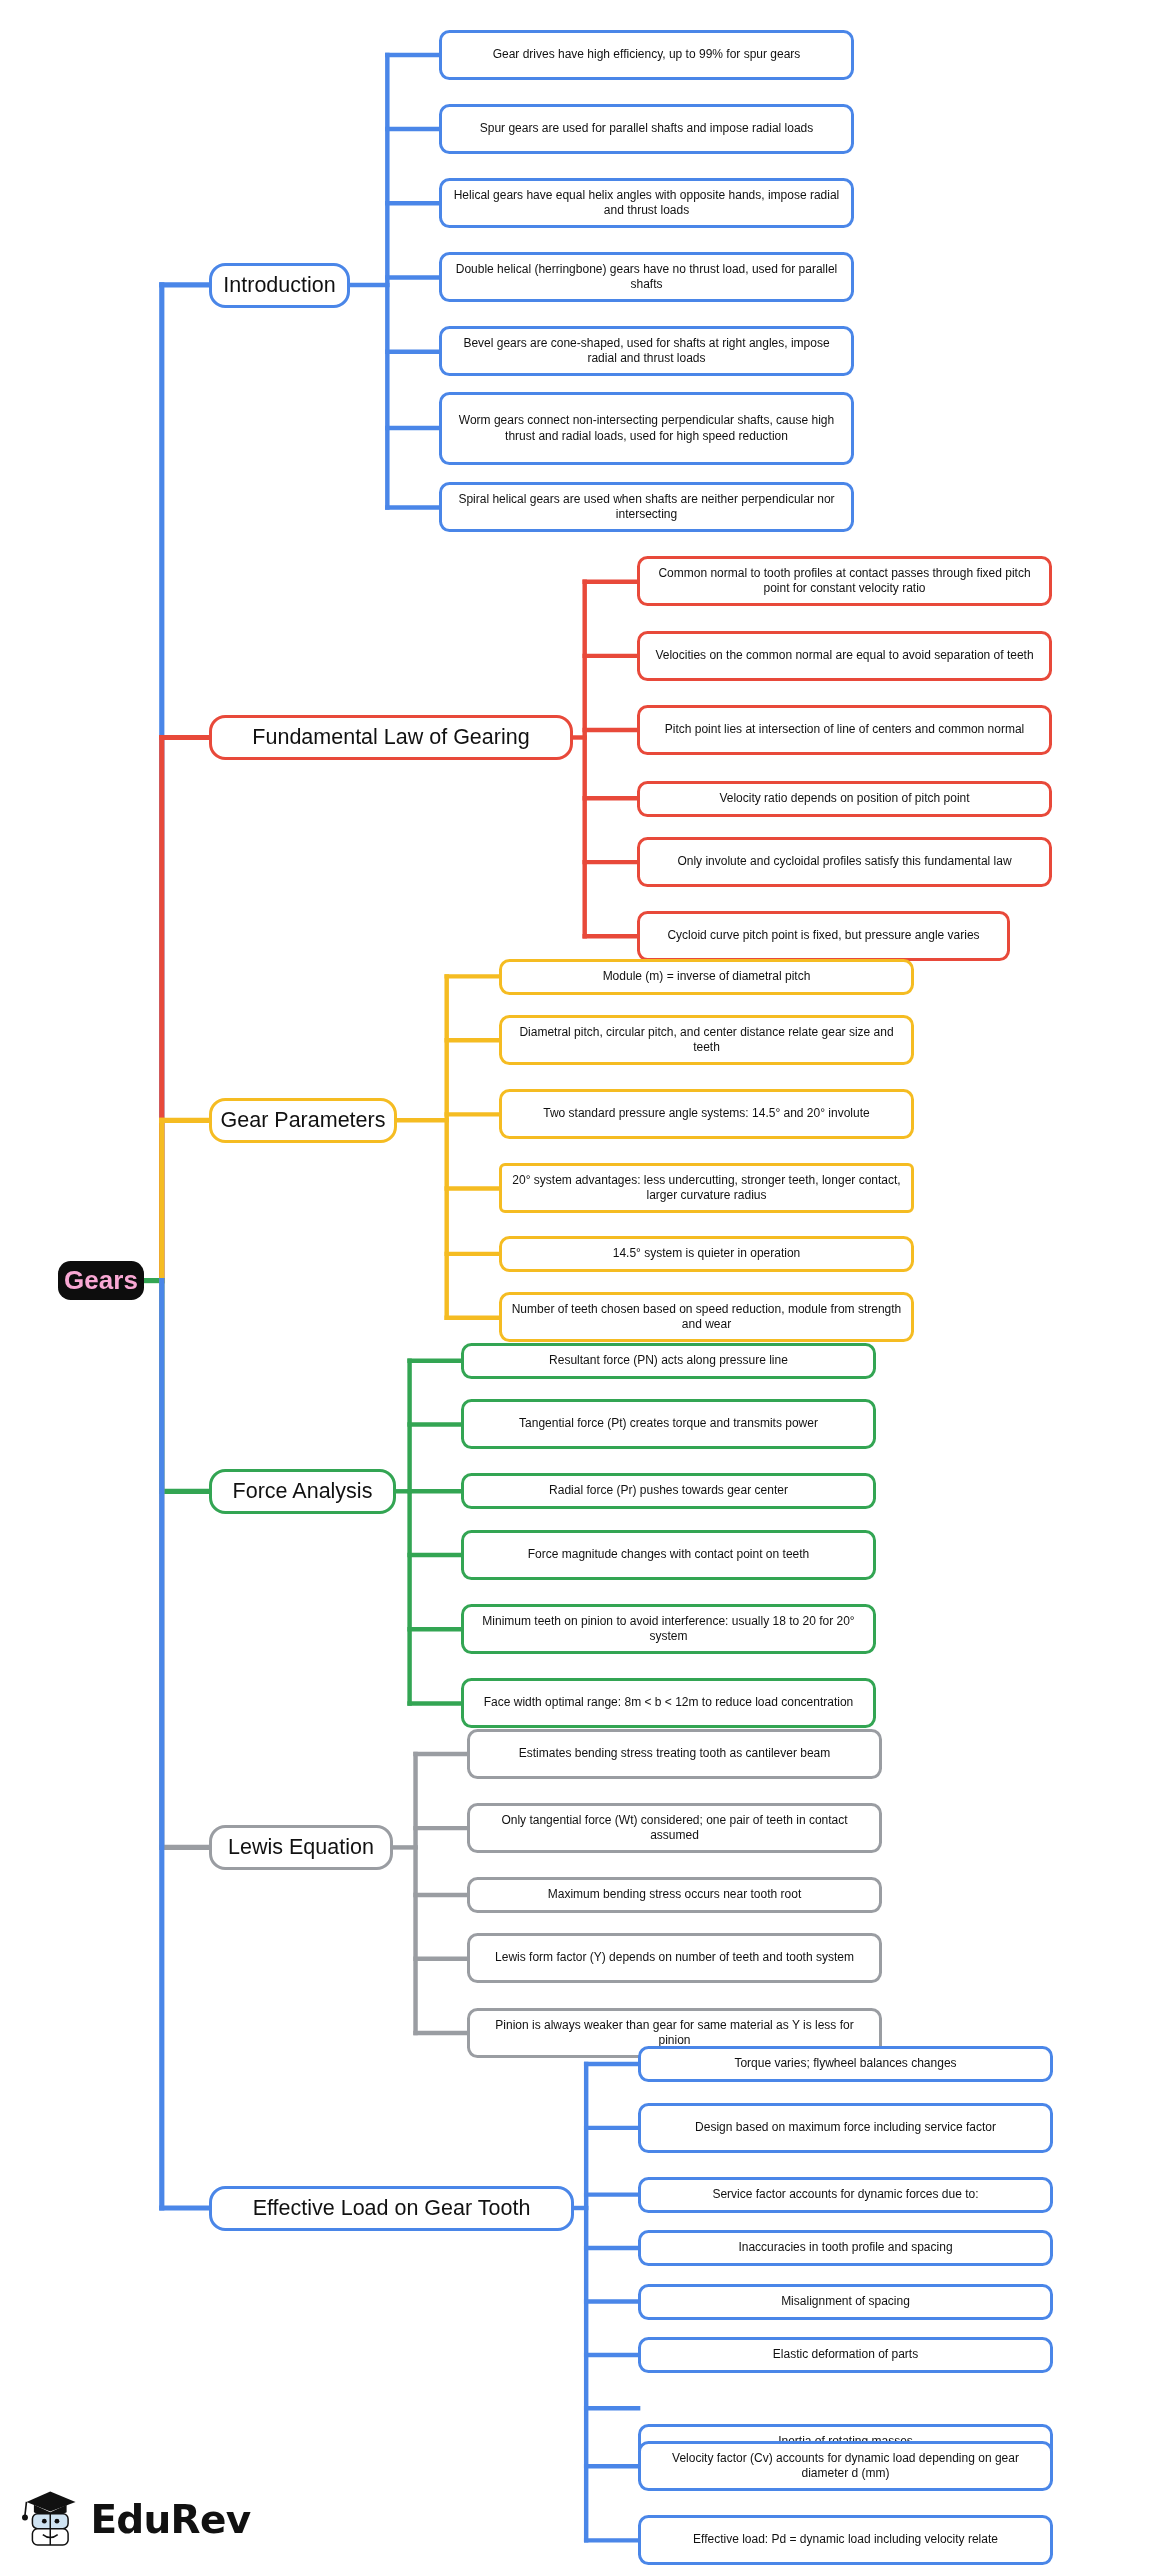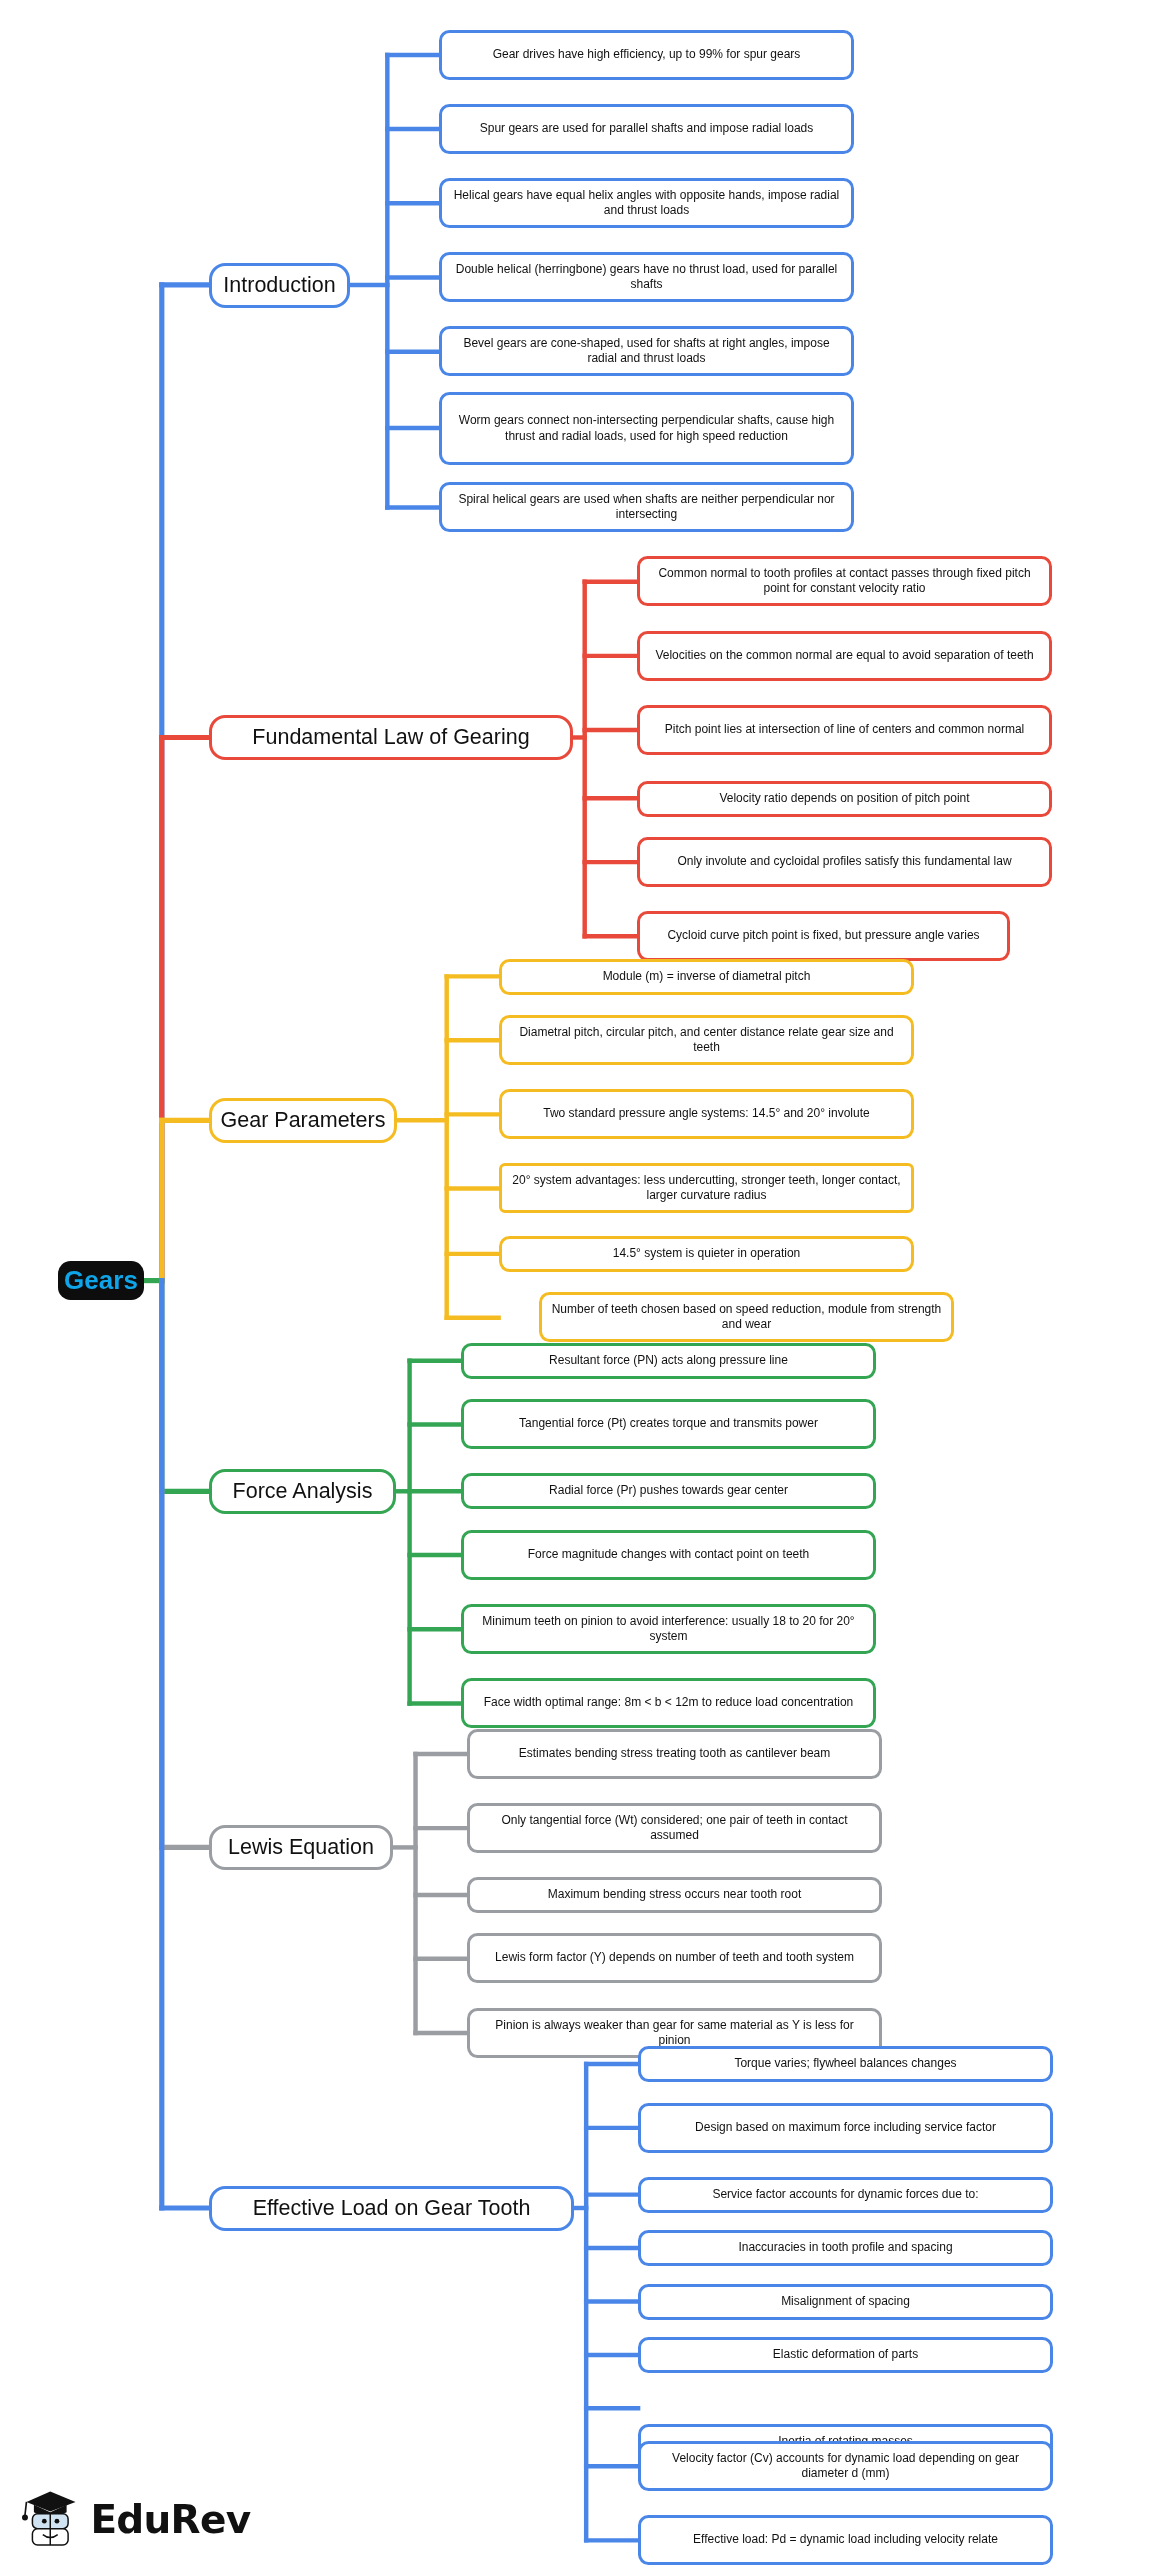--- a/index.html
+++ b/index.html
@@ -27,21 +27,21 @@
     left: 0; top: 0;
     width: 1159px;
     height: 2576px;
     pointer-events: none;
   }
 
   
   .root-node {
     position: absolute;
     background: #0d0d0d;
-    color: #0ea5e9;
+    color: #f9a8d4;
     border-radius: 12.6px;
     font-size: 26px;
     font-weight: bold;
     display: flex;
     align-items: center;
     justify-content: center;
     padding: 0 16.3px;
     letter-spacing: 0.1px;
     white-space: nowrap;
   }
@@ -228,21 +228,21 @@
     </div>
     <div class="leaf-node" style="left: 499px; top: 1089px; width: 415px; height: 50px; border-color: rgb(245, 188, 34);">
       <span>Two standard pressure angle systems: 14.5° and 20° involute</span>
     </div>
     <div class="leaf-node" style="left: 499px; top: 1163px; width: 415px; height: 50px; border-color: rgb(245, 188, 34); border-radius: 6px;">
       <span>20° system advantages: less undercutting, stronger teeth, longer contact, larger curvature radius</span>
     </div>
     <div class="leaf-node" style="left: 499px; top: 1236px; width: 415px; height: 36px; border-color: rgb(245, 188, 34);">
       <span>14.5° system is quieter in operation</span>
     </div>
-    <div class="leaf-node" style="left: 499px; top: 1292px; width: 415px; height: 50px; border-color: rgb(245, 188, 34); margin-left: 40px;">
+    <div class="leaf-node" style="left: 499px; top: 1292px; width: 415px; height: 50px; border-color: rgb(245, 188, 34);">
       <span>Number of teeth chosen based on speed reduction, module from strength and wear</span>
     </div>
     <div class="branch-node" style="left: 209px; top: 1469px; width: 187px; height: 45px; border-color: rgb(51, 165, 83);">
       <span>Force Analysis</span>
     </div>
     <div class="leaf-node" style="left: 461px; top: 1343px; width: 415px; height: 36px; border-color: rgb(51, 165, 83);">
       <span>Resultant force (PN) acts along pressure line</span>
     </div>
     <div class="leaf-node" style="left: 461px; top: 1399px; width: 415px; height: 50px; border-color: rgb(51, 165, 83);">
       <span>Tangential force (Pt) creates torque and transmits power</span>

